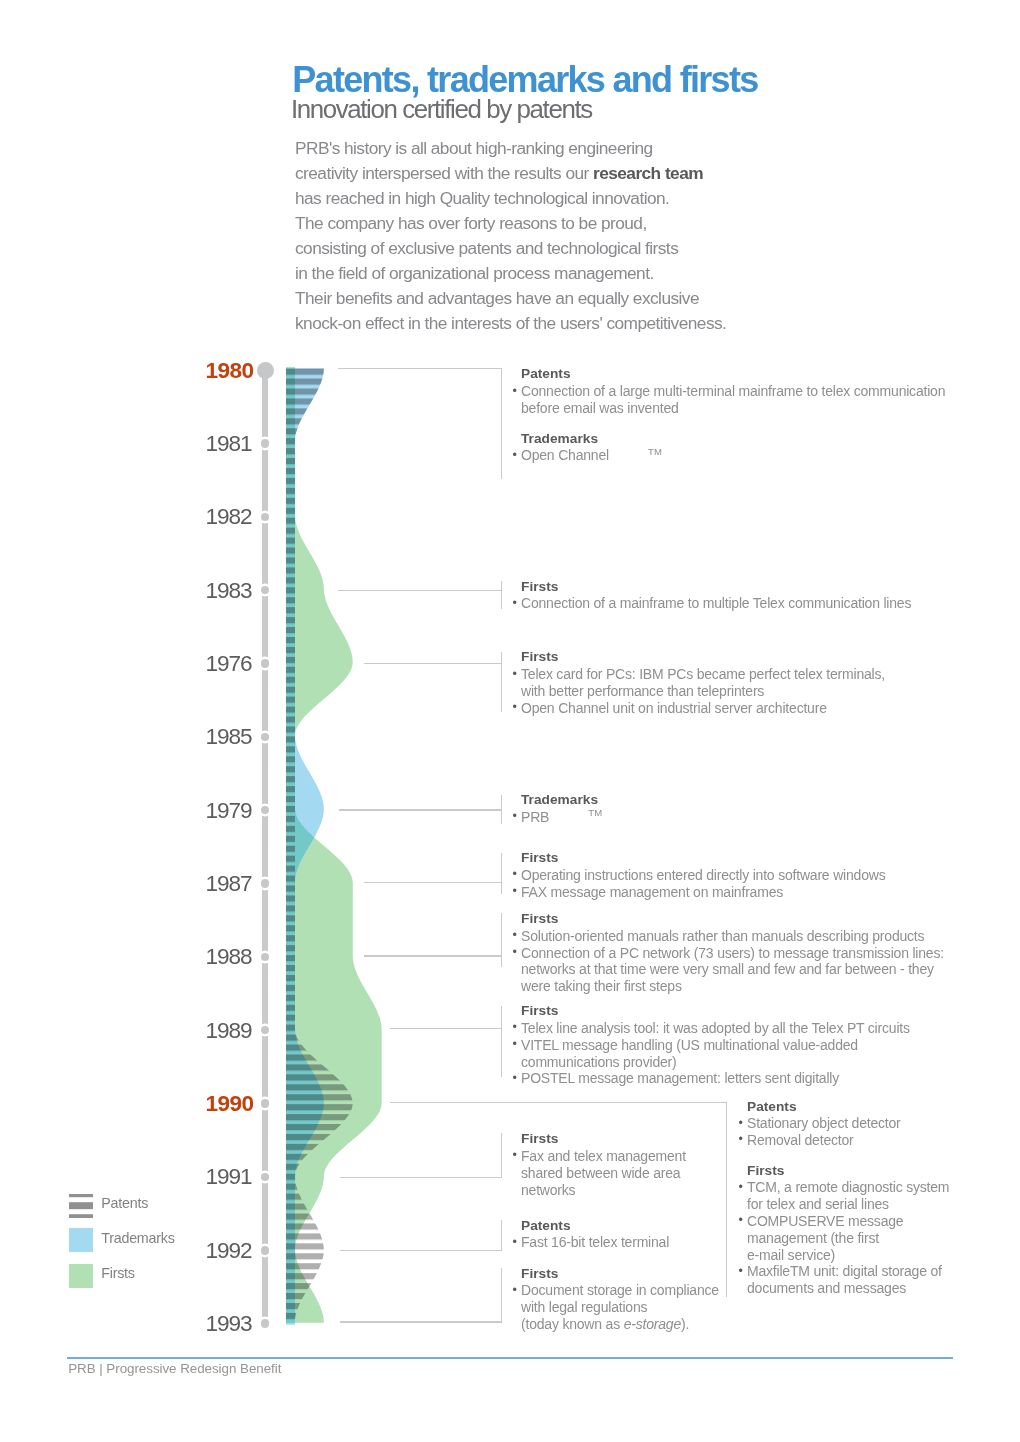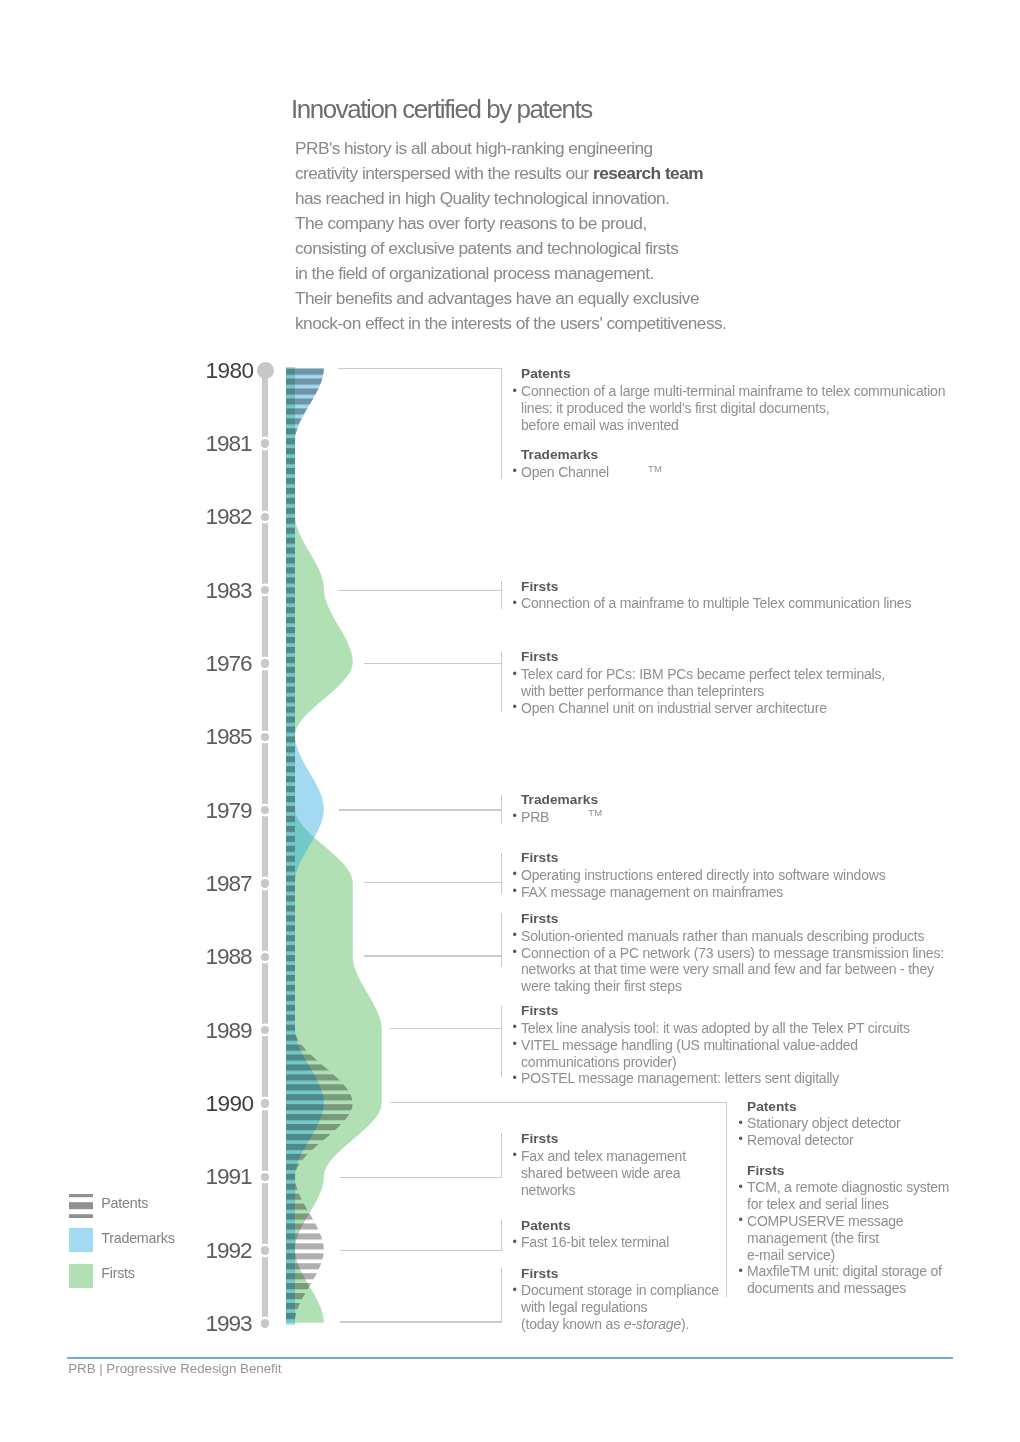--- a/index.html
+++ b/index.html
@@ -9,21 +9,21 @@
   #subtitle{position:absolute;left:290.9px;top:96.8px;font-size:25.9px;letter-spacing:-1.39px;color:#6D6E71;line-height:1;white-space:nowrap;}
   #intro{position:absolute;left:295.0px;top:136.0px;font-size:17.3px;letter-spacing:-0.55px;color:#87898C;line-height:25px;white-space:nowrap;}
   #intro b{color:#58595B;font-weight:700;}
 
   #chart{position:absolute;left:0;top:0;width:1020px;height:1442px;}
 
   #axis{position:absolute;left:261.8px;top:369.4px;width:6.6px;height:950px;background:#C8CACC;border-radius:3.3px;}
   .ydot{position:absolute;width:8.4px;height:8.4px;border-radius:50%;background:#C5C7C9;left:261.1px;box-shadow:0 0 0 2.4px #fff;}
   .ydot.big{width:17.6px;height:17.6px;left:256.5px;box-shadow:none;}
   .ylab{position:absolute;left:205.5px;font-size:22.6px;color:#5B5C5E;letter-spacing:-1.1px;line-height:1;white-space:nowrap;}
-  .ylab.big{font-weight:normal;color:#404040;letter-spacing:-0.6px;}
+  .ylab.big{font-weight:bold;color:#c2410c;letter-spacing:-0.6px;}
 
   .cblock{position:absolute;font-size:14px;letter-spacing:-0.2px;color:#8D8F91;line-height:16.8px;white-space:nowrap;}
   .cblock .h{font-weight:bold;color:#58595B;font-size:13.7px;letter-spacing:0.02px;display:block;line-height:16.8px;}
   .cblock .gp{display:block;}
   .cblock .bl{display:block;position:relative;}
   .cblock .bl .bu{position:absolute;left:-8.6px;top:-0.7px;color:#58595B;font-size:12.5px;}
   .cblock .cont{display:block;}
   .cblock .sp{display:block;height:13.8px;}
   .cblock i{font-style:italic;}
   .cblock sup{font-size:9.5px;line-height:0;vertical-align:5.5px;letter-spacing:0.2px;padding-left:39px;}
@@ -35,20 +35,21 @@
   .lglabel{position:absolute;left:101.3px;font-size:14.3px;color:#808285;letter-spacing:-0.25px;line-height:1;}
 
   #frule{position:absolute;left:67px;top:1357.3px;width:886px;height:1.3px;background:#6FAEDB;}
   #ftext{position:absolute;left:68.2px;top:1361.5px;font-size:13.4px;color:#939598;letter-spacing:-0.05px;line-height:1;white-space:nowrap;}
 </style>
 </head>
 <body>
 
 <div class="page">
 
+  <div id="title">Patents, trademarks and firsts</div>
   <div id="subtitle">Innovation certified by patents</div>
   <div id="intro">PRB's history is all about high-ranking engineering<br>creativity interspersed with the results our <b>research team</b><br>has reached in high Quality technological innovation.<br>The company has over forty reasons to be proud,<br>consisting of exclusive patents and technological firsts<br>in the field of organizational process management.<br>Their benefits and advantages have an equally exclusive<br>knock-on effect in the interests of the users' competitiveness.</div>
 
   <svg id="chart" viewBox="0 0 1020 1442" width="1020" height="1442">
     <defs>
       <pattern id="stripes" x="0" y="368.6" width="10" height="9.94" patternUnits="userSpaceOnUse">
         <rect x="0" y="0" width="10" height="6.2" fill="#AFAFAF"></rect>
       </pattern>
       <clipPath id="clipTRD">
           <path id="pTRDc" d="M 323.90,368.30 C 323.90,392.79 295.00,417.27 295.00,441.76 C 295.00,466.25 295.00,490.74 295.00,515.22 C 295.00,539.71 295.00,564.20 295.00,588.68 C 295.00,613.17 295.00,637.66 295.00,662.15 C 295.00,686.63 295.00,711.12 295.00,735.61 C 295.00,760.09 323.90,784.58 323.90,809.07 C 323.90,833.56 295.00,858.04 295.00,882.53 C 295.00,907.02 295.00,931.51 295.00,955.99 C 295.00,980.48 295.00,1004.97 295.00,1029.45 C 295.00,1053.94 323.90,1078.43 323.90,1102.92 C 323.90,1127.40 295.00,1151.89 295.00,1176.38 C 295.00,1200.86 295.00,1225.35 295.00,1249.84 C 295.00,1274.79 295.00,1299.75 295.00,1324.70 L 286,1324.7 L 286,368.3 Z"></path>
@@ -103,21 +104,20 @@
       <div class="ydot" style="top:1319.4499999999998px"></div>
       <div class="ylab" style="top:1312.8999999999996px">1993</div>
     </div>
   <div id="callouts">
       <div class="vline" style="left:501px;top:368.8px;height:110.19999999999999px"></div>
       <div class="hline" style="left:338px;top:368.1px;width:164.39999999999998px"></div>
       <div class="cblock" style="left:521px;top:366.4px">
         <span class="gp">
           <span class="h">Patents</span>
           <span class="bl"><span class="bu">•</span>Connection of a large multi-terminal mainframe to telex communication</span>
-          <span class="cont">lines: it produced the world's first digital documents,</span>
           <span class="cont">before email was invented</span>
         </span>
         <span class="sp"></span>
         <span class="gp">
           <span class="h">Trademarks</span>
           <span class="bl"><span class="bu">•</span>Open Channel<sup>TM</sup></span>
         </span>
       </div>
       <div class="vline" style="left:501px;top:581.2px;height:28.09999999999991px"></div>
       <div class="hline" style="left:337.8px;top:589.5999999999999px;width:164.59999999999997px"></div>

